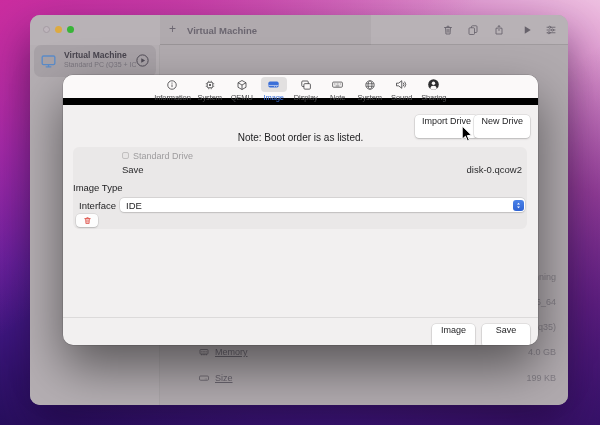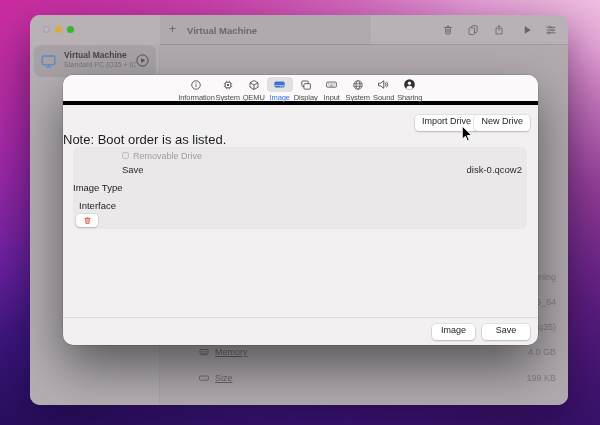--- a/index.html
+++ b/index.html
@@ -45,36 +45,36 @@
   .row-label{position:absolute;left:55px;font-size:9px;font-weight:500;color:#6b6670;white-space:nowrap;text-decoration:underline;}
   .row-value{position:absolute;right:12px;font-size:9px;color:#837e86;white-space:nowrap;}
   
   .dialog{
     position:absolute;left:63px;top:75px;width:475px;height:270px;
     border-radius:10px;background:#f2f0f0;overflow:hidden;
     box-shadow:0 0 0 .5px rgba(0,0,0,.2), 0 22px 50px rgba(0,0,0,.5);
   }
   .dlg-header{
     position:absolute;left:0;top:0;right:0;height:30px;background:#fbf9f9;
-    border-bottom:4px solid #000000;display:flex;justify-content:center;
-    align-items:flex-start;padding-top:2px;
+    border-bottom:7px solid #000000;display:flex;justify-content:center;
+    align-items:flex-start;gap:6px;padding-top:2px;
   }
   .tab{display:flex;flex-direction:column;align-items:center;cursor:default;}
   .tab .ticon{width:26px;height:15px;border-radius:4px;display:flex;align-items:center;justify-content:center;}
   .tab.selected .ticon{background:#e2e0e0;}
   .tab .tlabel{font-size:7.5px;color:#4b4b4d;margin-top:1px;white-space:nowrap;letter-spacing:-.1px;}
   .tab.selected .tlabel{color:#3b6fd8;}
   .btn{
-    position:absolute;height:16px;background:#fff;border-radius:4px;
+    position:absolute;height:23px;background:#fff;border-radius:4px;
     box-shadow:0 0 0 .5px rgba(0,0,0,.13), 0 1px 2px rgba(0,0,0,.18);
     font-size:9px;color:#1d1d1f;line-height:13px;text-align:center;white-space:nowrap;
   }
   .btn-import{top:40px;right:60px;padding:0 7px;}
   .btn-new{top:40px;right:8px;padding:0 7px;}
-  .note{position:absolute;top:57px;left:0;width:100%;font-size:13px;color:#1d1d1f;}
+  .note{position:absolute;top:57px;left:0;width:100%;text-align:center;font-size:10px;color:#1d1d1f;}
   .form-section{position:absolute;left:10px;top:72px;width:454px;height:82px;background:#eae8e8;border-radius:6px;}
   .cbx{position:absolute;left:49px;top:5px;width:7px;height:7px;border-radius:2px;border:1px solid #c2c0c0;background:#e7e5e5;}
   .cbx-label{position:absolute;left:60px;top:4px;font-size:9px;color:#9e9c9e;white-space:nowrap;}
   .name-label{position:absolute;left:49px;top:17px;font-size:9.5px;font-weight:500;color:#2b2b2d;}
   .name-value{position:absolute;right:5px;top:17px;font-size:9.5px;color:#2b2b2d;white-space:nowrap;}
   .fld-label{position:absolute;left:0;width:43px;text-align:right;font-size:9.5px;color:#1d1d1f;white-space:nowrap;}
   .dropdown{
     position:absolute;left:47px;right:2px;height:14px;background:#fff;border-radius:4px;
     box-shadow:0 0 0 .5px rgba(0,0,0,.13), 0 .5px 1.5px rgba(0,0,0,.12);
     display:flex;align-items:center;padding-left:6px;font-size:9.5px;color:#1d1d1f;
@@ -248,21 +248,21 @@
 
       <div class="tab">
         <span class="ticon">
           <svg width="13" height="13" viewBox="0 0 24 24" fill="none" stroke="#3e3e40" stroke-width="1.4">
               <rect x="3" y="7.5" width="18" height="9.5" rx="1.8"></rect>
               <path d="M6 10.4h12" stroke-dasharray="1 1.7" stroke-width="1.1"></path>
               <path d="M6 12.5h12" stroke-dasharray="1 1.7" stroke-width="1.1"></path>
               <path d="M8.5 14.7h7" stroke-width="1.1"></path>
             </svg>
         </span>
-        <span class="tlabel">Input</span>
+        <span class="tlabel">Note</span>
       </div>
 
       <div class="tab">
         <span class="ticon">
           <svg width="12" height="12" viewBox="0 0 24 24" fill="none" stroke="#3e3e40" stroke-width="1.4">
               <circle cx="12" cy="12" r="8.5"></circle>
               <ellipse cx="12" cy="12" rx="4" ry="8.5"></ellipse>
               <path d="M4 9.5h16M4 14.5h16"></path>
             </svg>
         </span>
@@ -298,28 +298,37 @@
       </div>
     </div>
 
     <div class="btn btn-import">Import Drive</div>
     <div class="btn btn-new">New Drive</div>
 
     <div class="note">Note: Boot order is as listed.</div>
 
     <div class="form-section">
       <div class="cbx"></div>
-      <span class="cbx-label">Removable Drive</span>
+      <span class="cbx-label">Standard Drive</span>
 
       <span class="name-label">Save</span>
       <span class="name-value">disk-0.qcow2</span>
 
       <span class="fld-label" style="top:35px">Image Type</span>
 
       <span class="fld-label" style="top:53px">Interface</span>
+      <div class="dropdown" style="top:51px">
+        <span>IDE</span>
+        <span class="stepper">
+          <svg width="9" height="9" viewBox="0 0 24 24">
+              <path d="M12 4.5L16 9.2H8z" fill="#fff"></path>
+              <path d="M12 19.5L8 14.8h8z" fill="#fff"></path>
+            </svg>
+        </span>
+      </div>
 
       <div class="trash-btn">
         <svg width="9" height="9" viewBox="0 0 24 24" fill="none" stroke="#dd4b43" stroke-width="2" stroke-linecap="round" stroke-linejoin="round">
             <path d="M4.5 7h15M10 7V4.5h4V7M6.8 7l.9 13h8.6L17.2 7M10.3 10.5v6.5M13.7 10.5v6.5"></path>
           </svg>
       </div>
     </div>
 
     <div class="footer-divider"></div>
     <div class="btn btn-cancel">Image</div>

